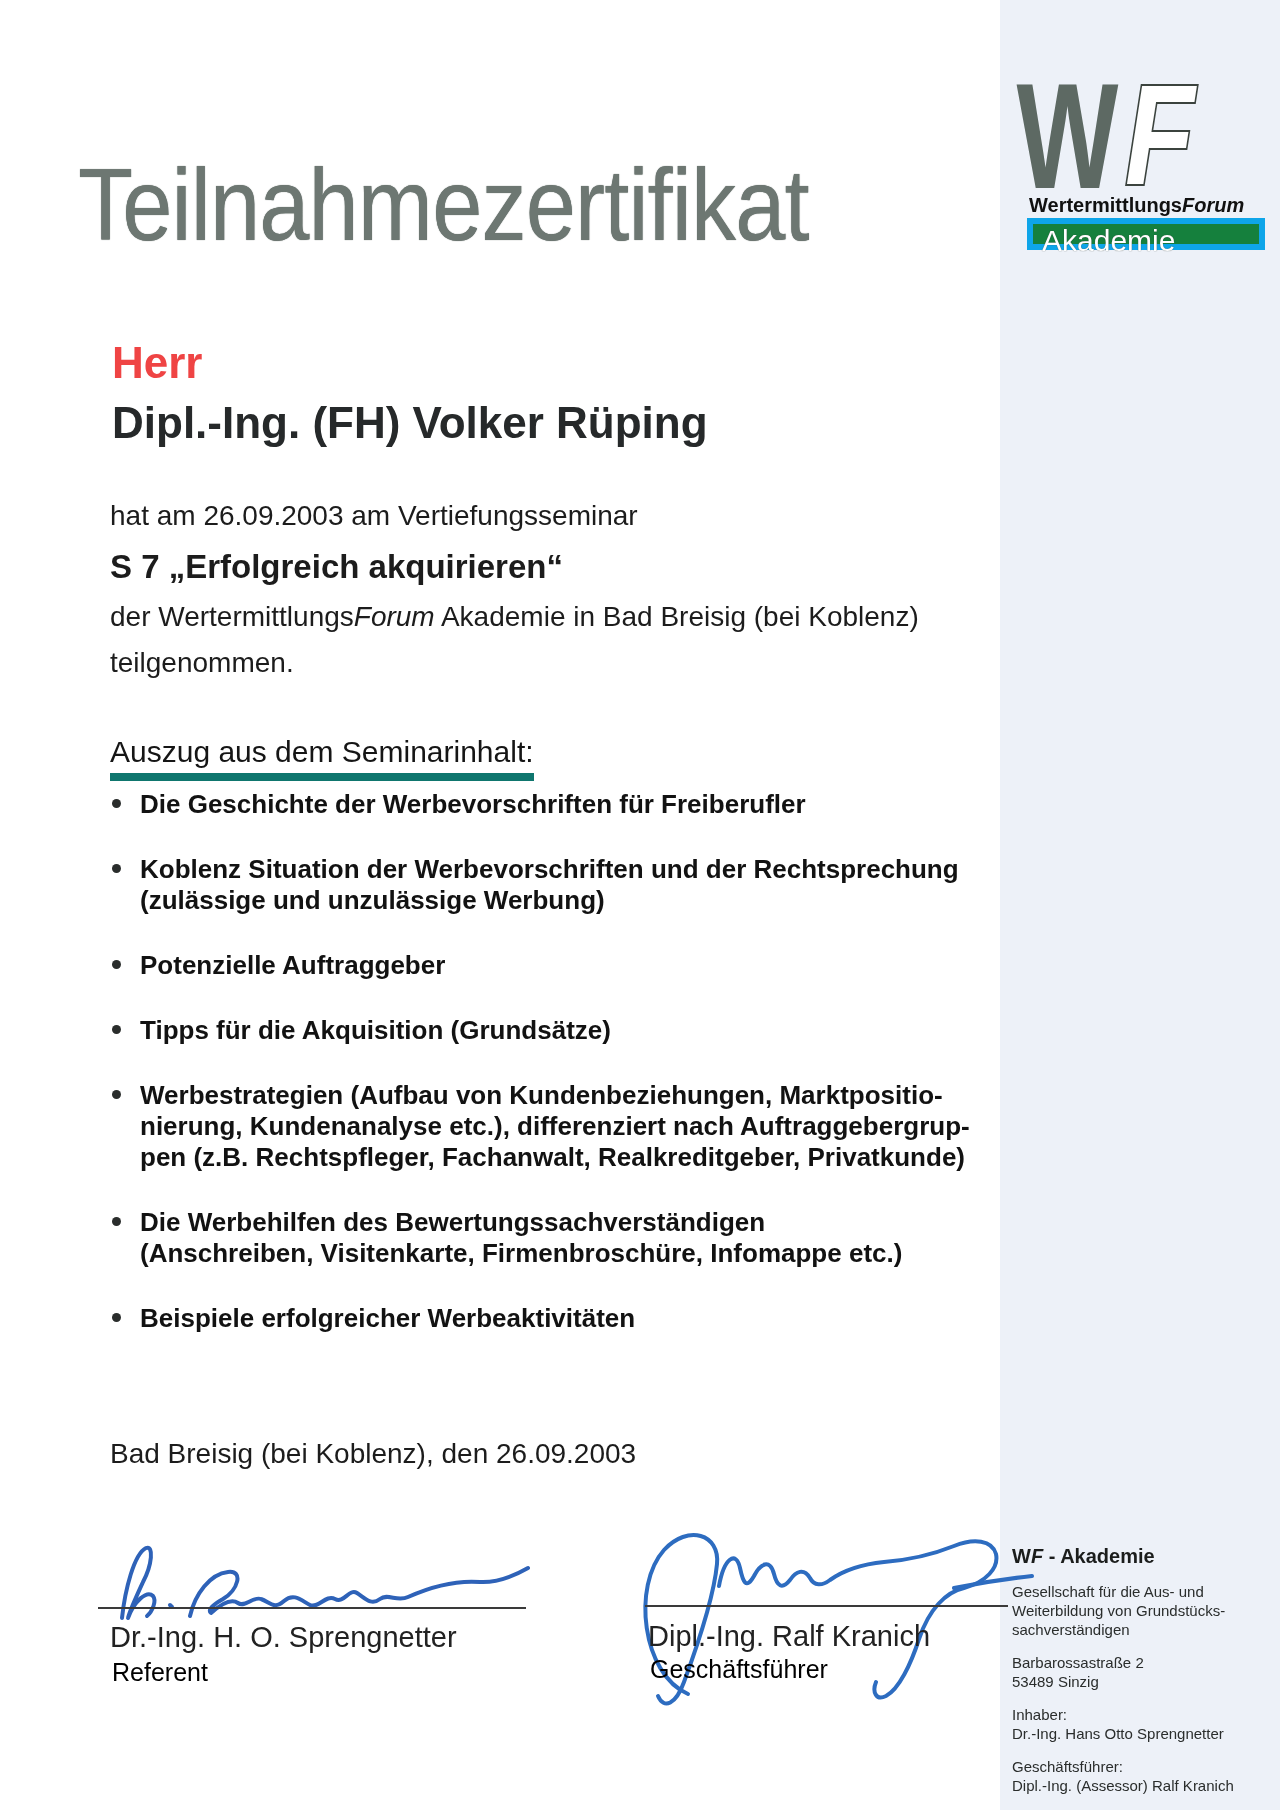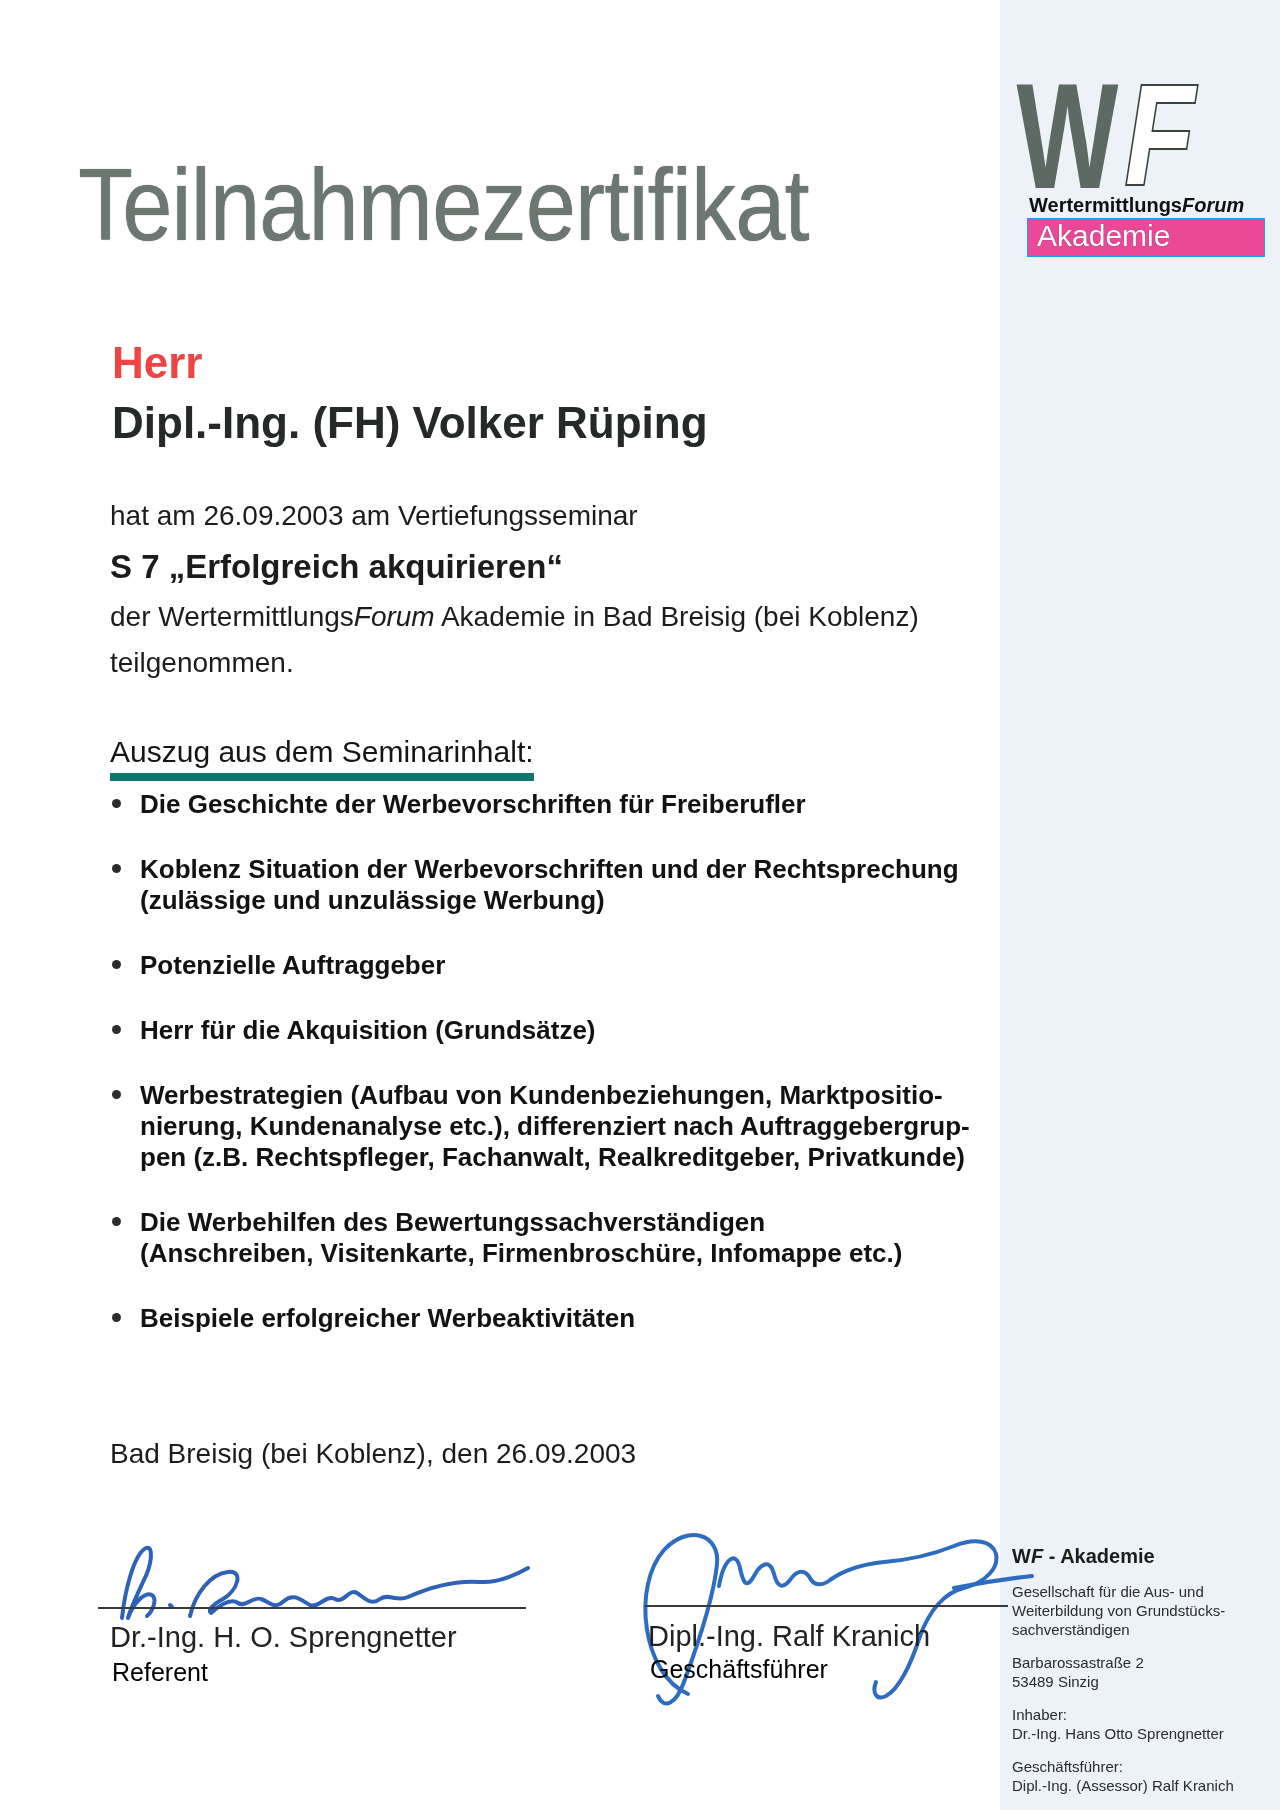--- a/index.html
+++ b/index.html
@@ -8,23 +8,23 @@
     font-family:"Liberation Sans",sans-serif;color:#1d1f1e;overflow:hidden;
     margin:0 auto;
   }
   .band{position:absolute;left:1000px;top:0;width:280px;height:1810px;background:#edf1f8;}
 
   
   .logo{position:absolute;left:1005px;top:66px;width:262px;}
   .logo-mark{display:block;}
   .logo-brand{position:absolute;left:24px;top:128px;font-size:20px;font-weight:bold;color:#111;white-space:nowrap;letter-spacing:0px;}
   .logo-brand .it{font-style:italic;}
-  .logo-banner{position:absolute;left:22px;top:152px;width:238px;height:39px;background:#ec4899;
+  .logo-banner{position:absolute;left:22px;top:152px;width:238px;height:32px;background:#15803d;
     color:#ffffff;font-size:30px;font-weight:400;line-height:34px;padding-left:9px;box-sizing:border-box;
-    text-shadow:0 0 1px #3c443f;border:1px solid #0ea5e9;}
+    text-shadow:0 0 1px #3c443f;border:6px solid #0ea5e9;}
 
   
   .title{position:absolute;left:78px;top:152px;font-size:102px;line-height:1.05;color:#6d7772;
     letter-spacing:-1px;transform:scaleX(0.885);transform-origin:0 0;white-space:nowrap;
     text-shadow:0 0 1px #4e5853;}
 
   
   .salutation{position:absolute;left:112px;top:338px;font-size:44px;font-weight:bold;color:#ef4444;}
   .recipient{position:absolute;left:112px;top:398px;font-size:44px;font-weight:bold;color:#26292a;white-space:nowrap;}
 
@@ -93,21 +93,21 @@
   <div class="pline p2">S 7 „Erfolgreich akquirieren“</div>
   <div class="pline p3"><span>der Wertermittlungs</span><span class="it">Forum</span><span> Akademie in Bad Breisig (bei Koblenz)</span></div>
   <div class="pline p4">teilgenommen.</div>
 
   <div class="content-heading">Auszug aus dem Seminarinhalt:</div>
   <ul class="topics">
       <li><span class="dot"></span><span class="topic-text">Die Geschichte der Werbevorschriften für Freiberufler</span></li>
       <li><span class="dot"></span><span class="topic-text">Koblenz Situation der Werbevorschriften und der Rechtsprechung
 (zulässige und unzulässige Werbung)</span></li>
       <li><span class="dot"></span><span class="topic-text"> Potenzielle Auftraggeber</span></li>
-      <li><span class="dot"></span><span class="topic-text">Herr für die Akquisition (Grundsätze)</span></li>
+      <li><span class="dot"></span><span class="topic-text">Tipps für die Akquisition (Grundsätze)</span></li>
       <li><span class="dot"></span><span class="topic-text">Werbestrategien (Aufbau von Kundenbeziehungen, Marktpositio-
 nierung, Kundenanalyse etc.), differenziert nach Auftraggebergrup-
 pen (z.B. Rechtspfleger, Fachanwalt, Realkreditgeber, Privatkunde)</span></li>
       <li><span class="dot"></span><span class="topic-text">Die Werbehilfen des Bewertungssachverständigen
 (Anschreiben, Visitenkarte, Firmenbroschüre, Infomappe etc.)</span></li>
       <li><span class="dot"></span><span class="topic-text">Beispiele erfolgreicher Werbeaktivitäten</span></li>
     </ul>
 
   <div class="dateline">Bad Breisig (bei Koblenz), den 26.09.2003</div>
 

